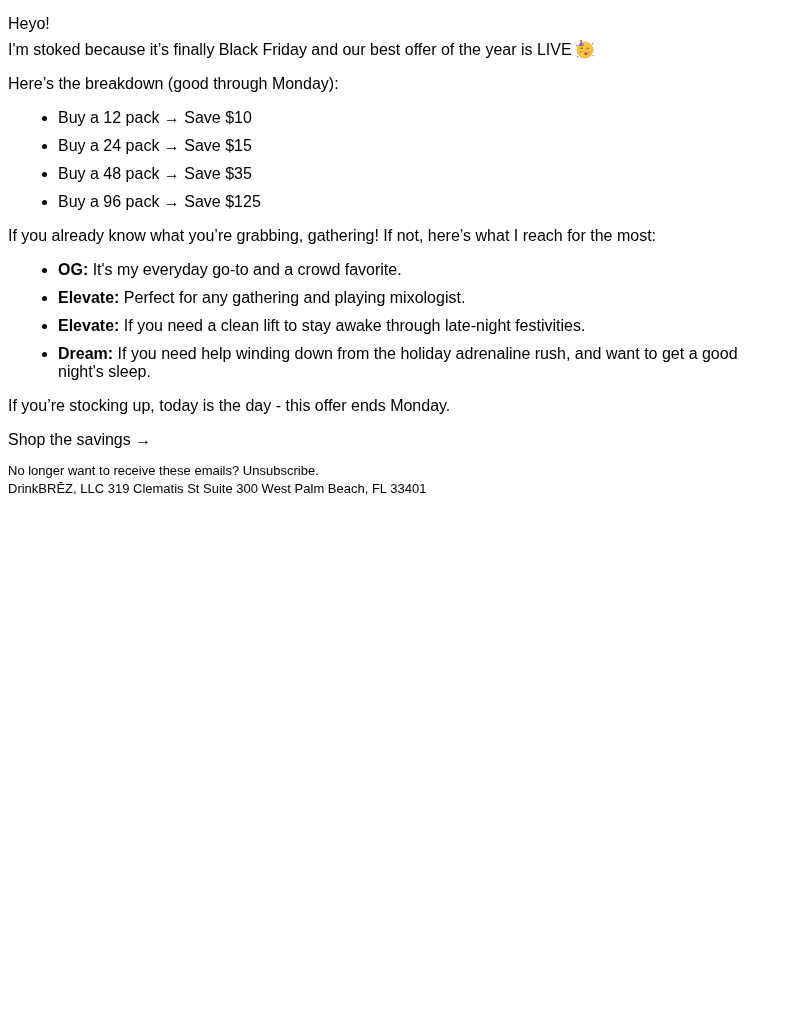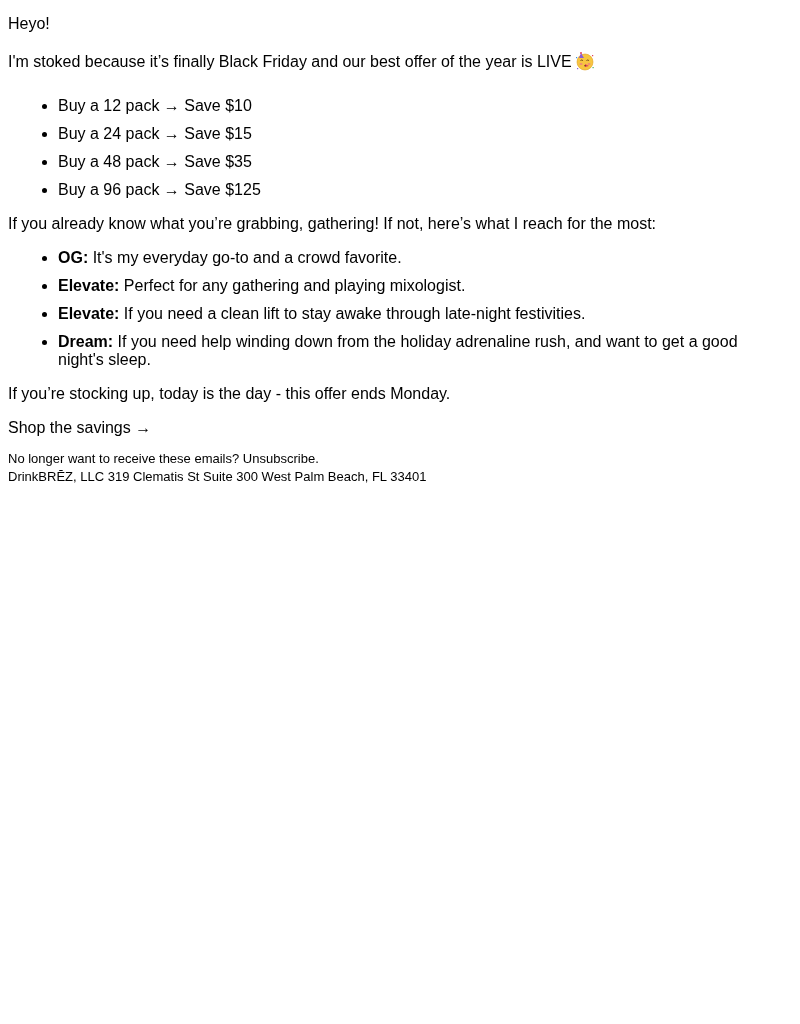--- a/index.html
+++ b/index.html
@@ -15,22 +15,22 @@
       font-size: 16px;
       line-height: 18px;
       color: #000000;
     }
     .email {
       padding: 8px 8px 0 8px;
     }
     p {
       margin: 0 0 16px 0;
     }
-    .p-greeting { margin-top: 7px; margin-bottom: 18px; }
-    .p-intro { margin-bottom: 26px; }
+    .p-greeting { margin-top: 7px; margin-bottom: 6px; }
+    .p-intro { margin-bottom: 16px; }
     ul {
       margin: 0 0 16px 0;
       padding-left: 40px;
     }
     li {
       margin: 10px;
       padding: 0;
     }
     b, strong { font-weight: bold; }
     .emoji {
@@ -80,20 +80,21 @@
         <ellipse cx="14" cy="13" rx="1.6" ry="1" fill="#f08a7a"></ellipse>
         <path d="M10 13 l4 2 l-4 1 z" fill="#e04060"></path>
         <path d="M9 14.5 q1 1 2 0" stroke="#5a3a10" stroke-width="0.8" fill="none"></path>
         <rect x="1" y="6" width="1.2" height="1.2" fill="#3a8ee0"></rect>
         <rect x="17" y="4" width="1.2" height="1.2" fill="#e04060"></rect>
         <rect x="17.5" y="16" width="1.2" height="1.2" fill="#40b060"></rect>
         <rect x="2" y="17" width="1.2" height="1.2" fill="#8a5cd6"></rect>
       </svg></span>
   </p>
 
+  <p>Here’s the breakdown (good through Monday):</p>
 
   <ul>
     <li>Buy a 12 pack → Save $10</li>
     <li>Buy a 24 pack → Save $15</li>
     <li>Buy a 48 pack → Save $35</li>
     <li>Buy a 96 pack → Save $125</li>
   </ul>
 
   <p>If you already know what you’re grabbing, gathering! If not, here’s what I reach for the most:</p>
 

